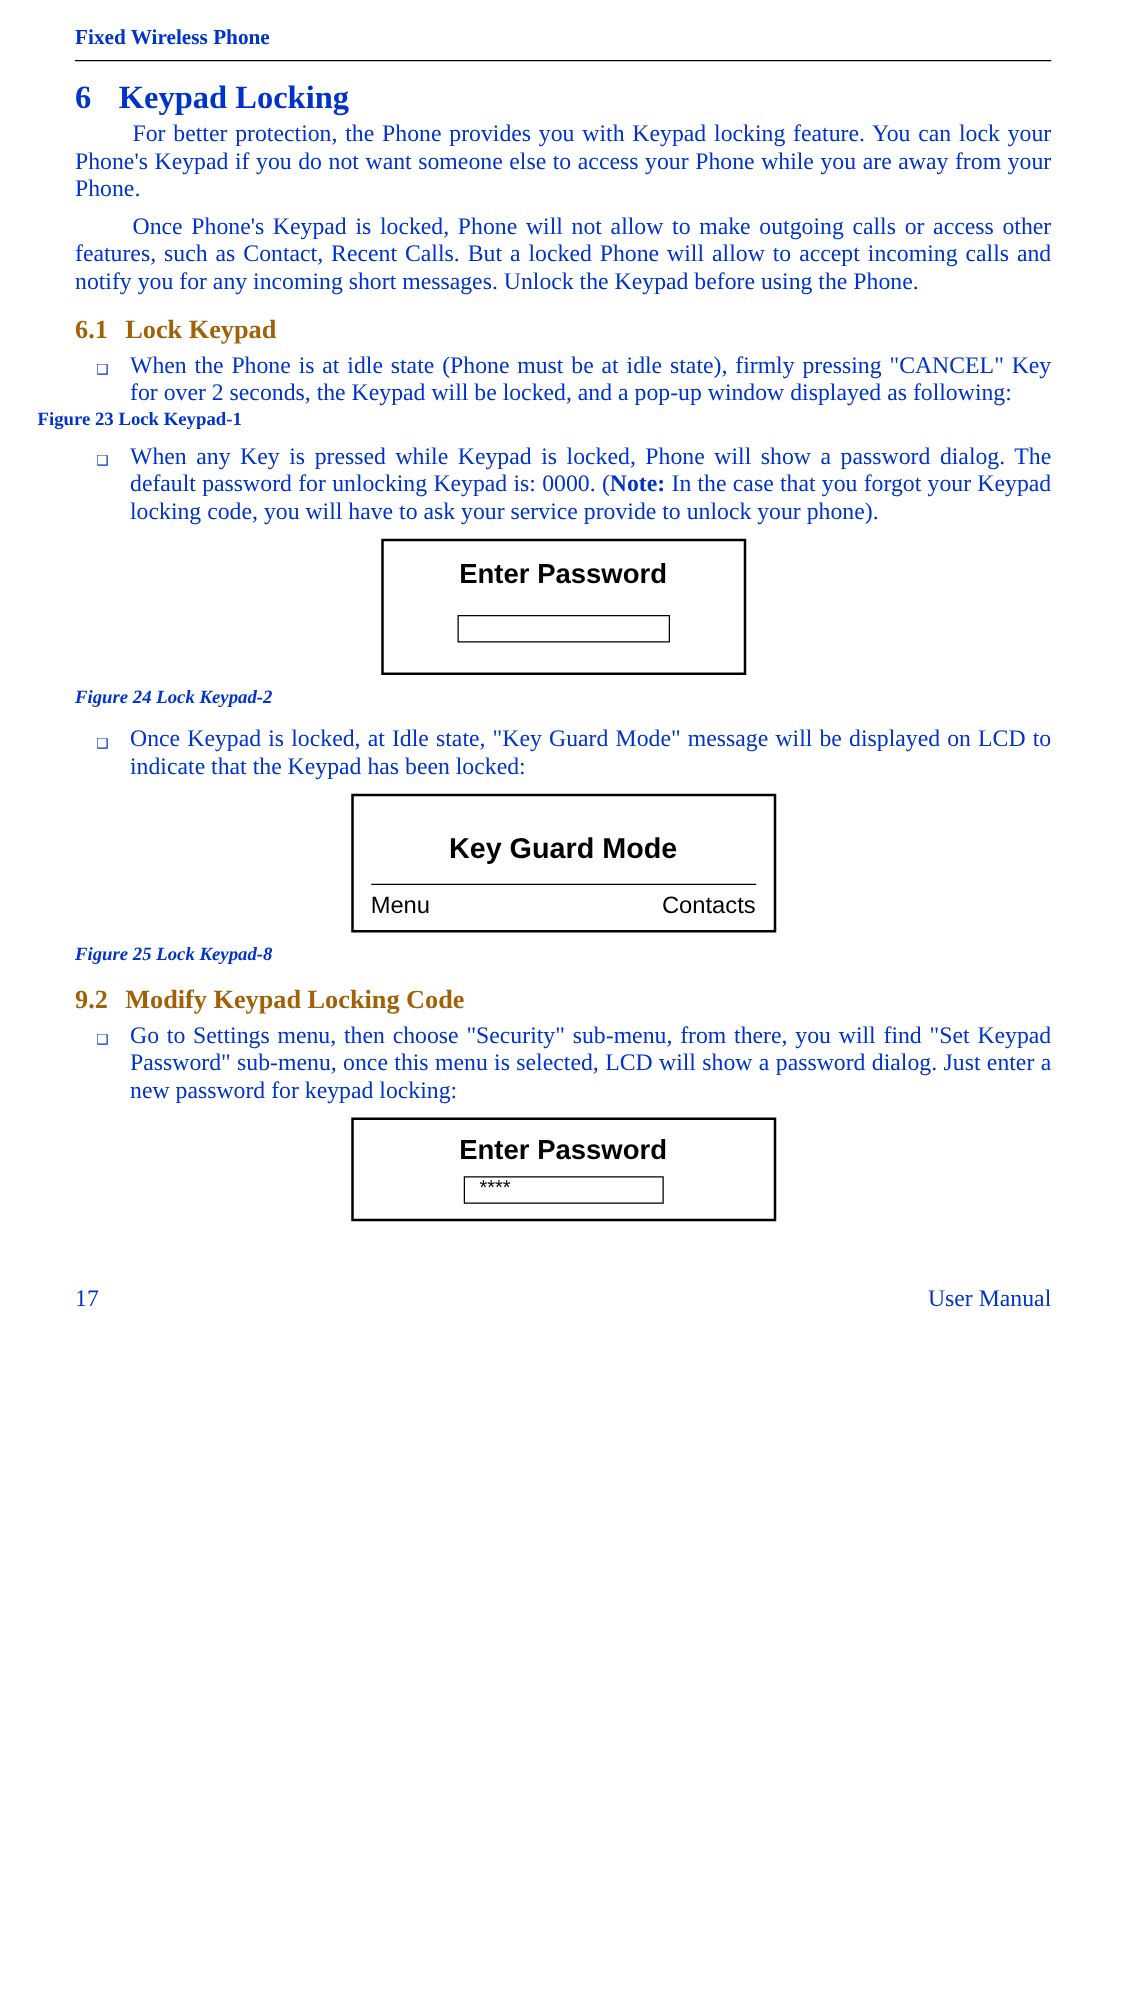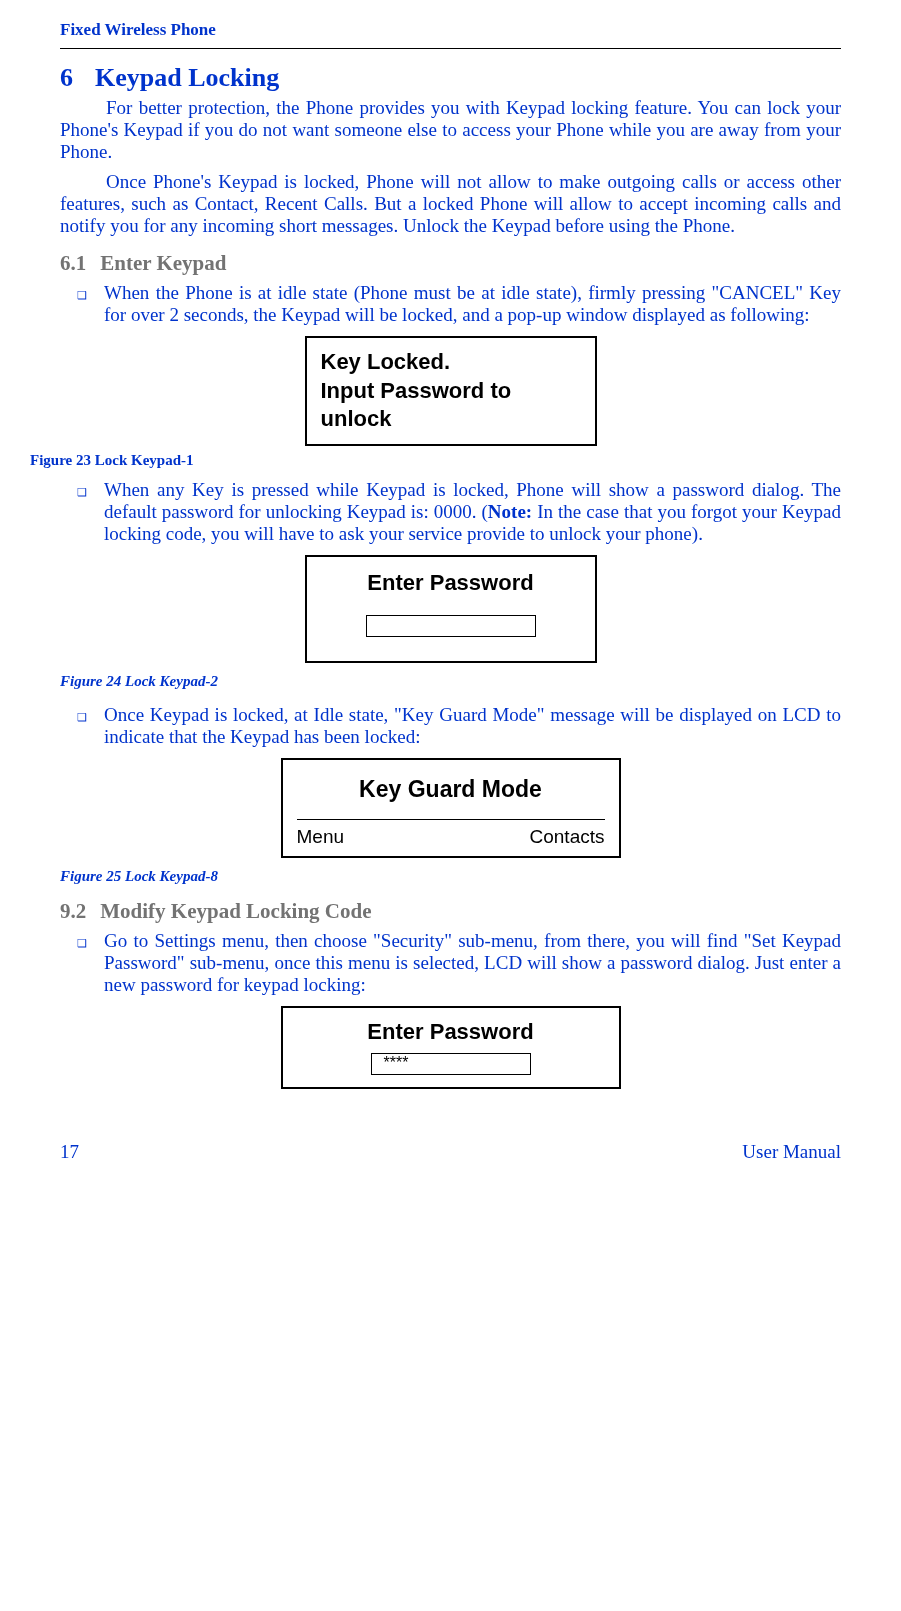--- a/index.html
+++ b/index.html
@@ -39,21 +39,21 @@
     color: #0033cc;
     text-align: justify;
     margin: 0 0 8px 0;
   }
   .indent {
     text-indent: 46px;
   }
   .h2-row {
     display: flex;
     gap: 14px;
-    color: #737373;
+    color: #a16207;
     font-size: 21px;
     font-weight: bold;
     margin-top: 14px;
     margin-bottom: 6px;
   }
   .bullet-block {
     display: flex;
     margin: 0 0 6px 0;
   }
   .bullet-mark {
@@ -72,21 +72,21 @@
   }
   .note-bold { font-weight: bold; }
   .screen-box {
     border: 2px solid #000;
     margin: 10px auto;
     background: #fff;
     box-sizing: border-box;
   }
   .screen-box.w1 { width: 292px; padding: 10px 14px; }
   .screen-box.w2 { width: 292px; padding: 12px 10px 24px 10px; text-align: center; }
-  .screen-box.w3 { width: 340px; padding: 15px 14px 8px 14px; text-align: center; }
+  .screen-box.w3 { width: 340px; padding: 27px 14px 8px 14px; text-align: center; }
   .screen-box.w4 { width: 340px; padding: 10px 14px 12px 14px; text-align: center; }
   .screen-heading {
     font-family: Arial, Helvetica, sans-serif;
     font-weight: bold;
     font-size: 22px;
     text-align: left;
     line-height: 1.3;
   }
   .screen-heading.center { text-align: center; }
   .input-rect {
@@ -151,33 +151,28 @@
   <div class="h1-row">
     <span>6</span>
     <span>Keypad Locking</span>
   </div>
 
   <p class="body-text indent">For better protection, the Phone provides you with Keypad locking feature. You can lock your Phone's Keypad if you do not want someone else to access your Phone while you are away from your Phone.</p>
   <p class="body-text indent">Once Phone's Keypad is locked,  Phone will not allow to make outgoing calls or access other features, such as Contact, Recent Calls.  But a locked Phone will allow to accept incoming calls and notify you for any incoming short messages.  Unlock the Keypad before using the Phone.</p>
 
   <div class="h2-row">
     <span>6.1</span>
-    <span>Enter Keypad</span>
+    <span>Lock Keypad</span>
   </div>
 
   <div class="bullet-block">
     <div class="bullet-mark">❑</div>
     <div class="bullet-text">When the Phone is at idle state (Phone must be at idle state), firmly pressing "CANCEL" Key for over 2 seconds, the Keypad will be locked, and a pop-up window displayed as following:</div>
   </div>
 
-  <div class="screen-box w1">
-    <div class="screen-heading">Key Locked.</div>
-    <div class="screen-heading">Input Password to</div>
-    <div class="screen-heading">unlock</div>
-  </div>
 
   <span class="fig-caption left">Figure 23 Lock Keypad-1</span>
 
   <div class="bullet-block">
     <div class="bullet-mark">❑</div>
     <div class="bullet-text">
       <span>When any Key is pressed while Keypad is locked, Phone will show a password dialog. The default password for unlocking Keypad is: 0000. (</span><span class="note-bold">Note:</span><span> In the case that you forgot your Keypad locking code, you will have to ask your service provide to unlock your phone).</span>
     </div>
   </div>
 

